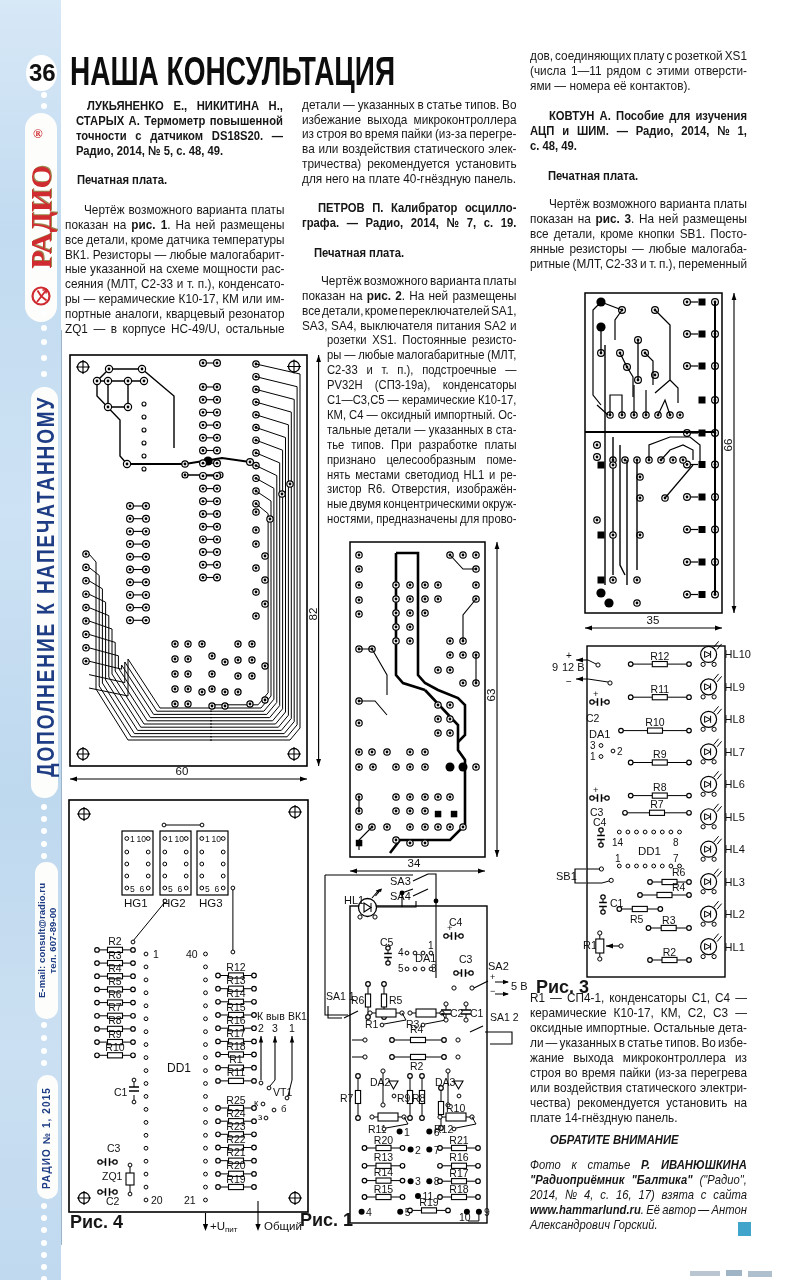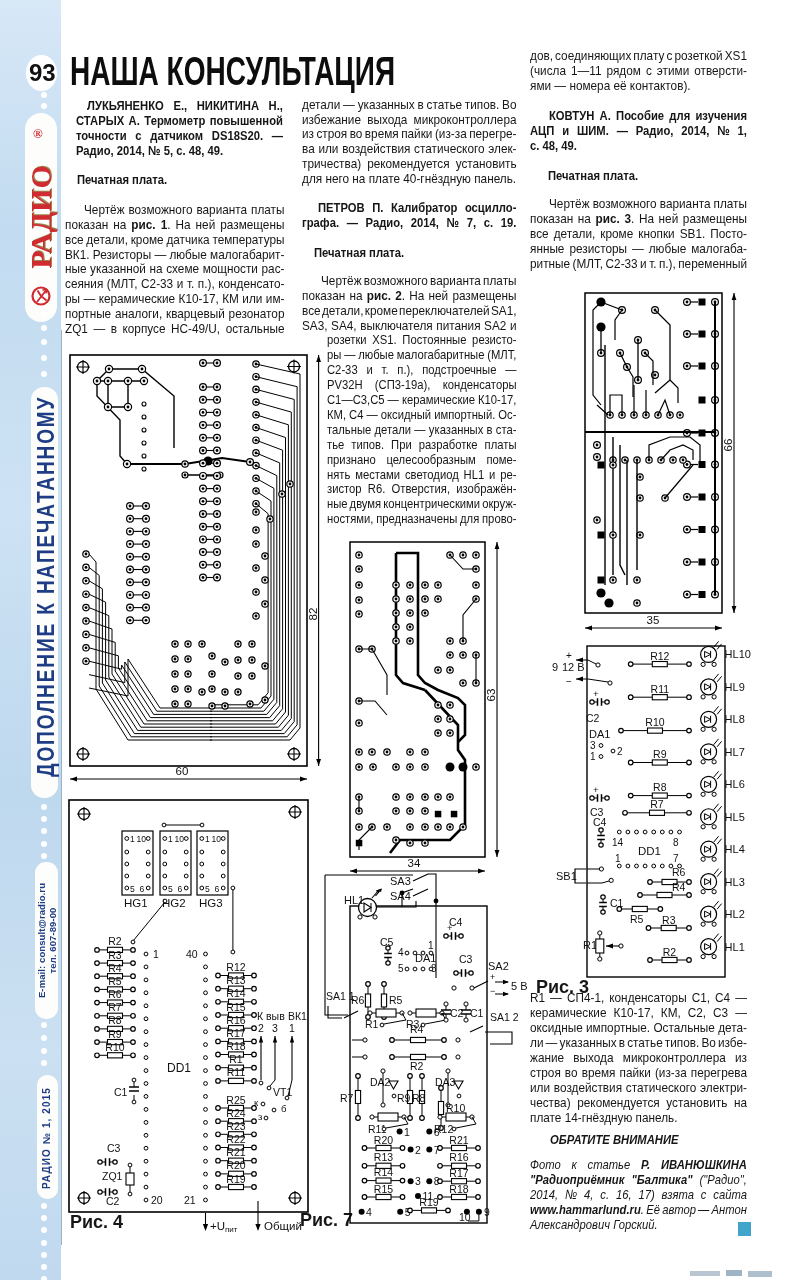--- a/index.html
+++ b/index.html
@@ -14,21 +14,21 @@
 svg{position:absolute;display:block}
 svg text{font-family:"Liberation Sans",sans-serif;fill:#111}
 </style></head><body>
 <div id="page">
 
 <div style="left:0;top:0;width:61px;height:1280px;background:linear-gradient(180deg,#d7e8f7 0%,#c2dbf0 18%,#cde2f4 40%,#bed8ee 62%,#cbe0f2 82%,#c0d9ef 100%)"></div>
 
 <div style="left:61px;top:330px;width:1px;height:915px;background:#9db4c8"></div>
 
 <div style="left:26px;top:55px;width:31px;height:36px;background:#fff;border-radius:50%"></div>
-<div class="b" style="left:29px;top:61px;width:26px;text-align:center;font-size:24px;line-height:24px;color:#111">93</div>
+<div class="b" style="left:29px;top:61px;width:26px;text-align:center;font-size:24px;line-height:24px;color:#111">36</div>
 
 <div style="left:25px;top:113px;width:32px;height:209px;background:#fdfdfb;border-radius:16px"></div>
 
 <div class="b" style="left:33px;top:126px;width:16px;font-size:13px;color:#cf2b30;font-family:'Liberation Serif',serif">®</div>
 
 <div class="b" style="left:-32px;top:199px;width:146px;height:36px;text-align:center;transform:rotate(-90deg);font-family:'Liberation Serif',serif;font-size:30px;line-height:36px;color:#cf2b30;text-shadow:1px 1px 0 #9a8a50">РАДИО</div>
 
 <svg style="left:29px;top:283px" width="26" height="28" viewBox="0 0 26 28">
       <circle cx="12" cy="13" r="8.5" fill="none" stroke="#cf2b30" stroke-width="2.2"></circle>
       <path d="M8 19 L18 6 M12 13 L17.5 17.5 M8.5 7.5 L12 13" stroke="#cf2b30" stroke-width="1.9" fill="none"></path>
@@ -515,21 +515,21 @@
 <div class="ll it" style="left:529.5px;top:1217.6px;transform:scaleX(0.84)">Александрович Горский.</div>
 
 <div style="left:738px;top:1222px;width:13px;height:14px;background:#41a5cb"></div>
 
 <div style="left:690px;top:1271px;width:30px;height:5px;background:#b9c6d2"></div>
 <div style="left:726px;top:1270px;width:16px;height:6px;background:#9fb4c4"></div>
 <div style="left:748px;top:1271px;width:24px;height:6px;background:#aebfcd"></div>
 
 <div class="b" style="left:70px;top:1212px;font-size:18px;line-height:20px">Рис. 4</div>
 
-<div class="b" style="left:300px;top:1210px;font-size:18px;line-height:20px">Рис. 7</div>
+<div class="b" style="left:300px;top:1210px;font-size:18px;line-height:20px">Рис. 1</div>
 
 <div class="b" style="left:536px;top:977px;font-size:18px;line-height:20px">Рис. 3</div>
 
 <svg style="left:60px;top:344px" width="280" height="452" viewBox="0 0 280 452">
       <rect x="10" y="11" width="237" height="411" fill="none" stroke="#000" stroke-width="1.6"></rect>
       <circle cx="23" cy="23" r="5.5" fill="#fff" stroke="#000" stroke-width="1.3"></circle>
       <path d="M16.0 23 H30.0 M23 16.0 V30.0" stroke="#000" stroke-width="1.1"></path>
       <circle cx="234" cy="22.5" r="5.5" fill="#fff" stroke="#000" stroke-width="1.3"></circle>
       <path d="M227.0 22.5 H241.0 M234 15.5 V29.5" stroke="#000" stroke-width="1.1"></path>
       <circle cx="23" cy="410" r="5.5" fill="#fff" stroke="#000" stroke-width="1.3"></circle>

